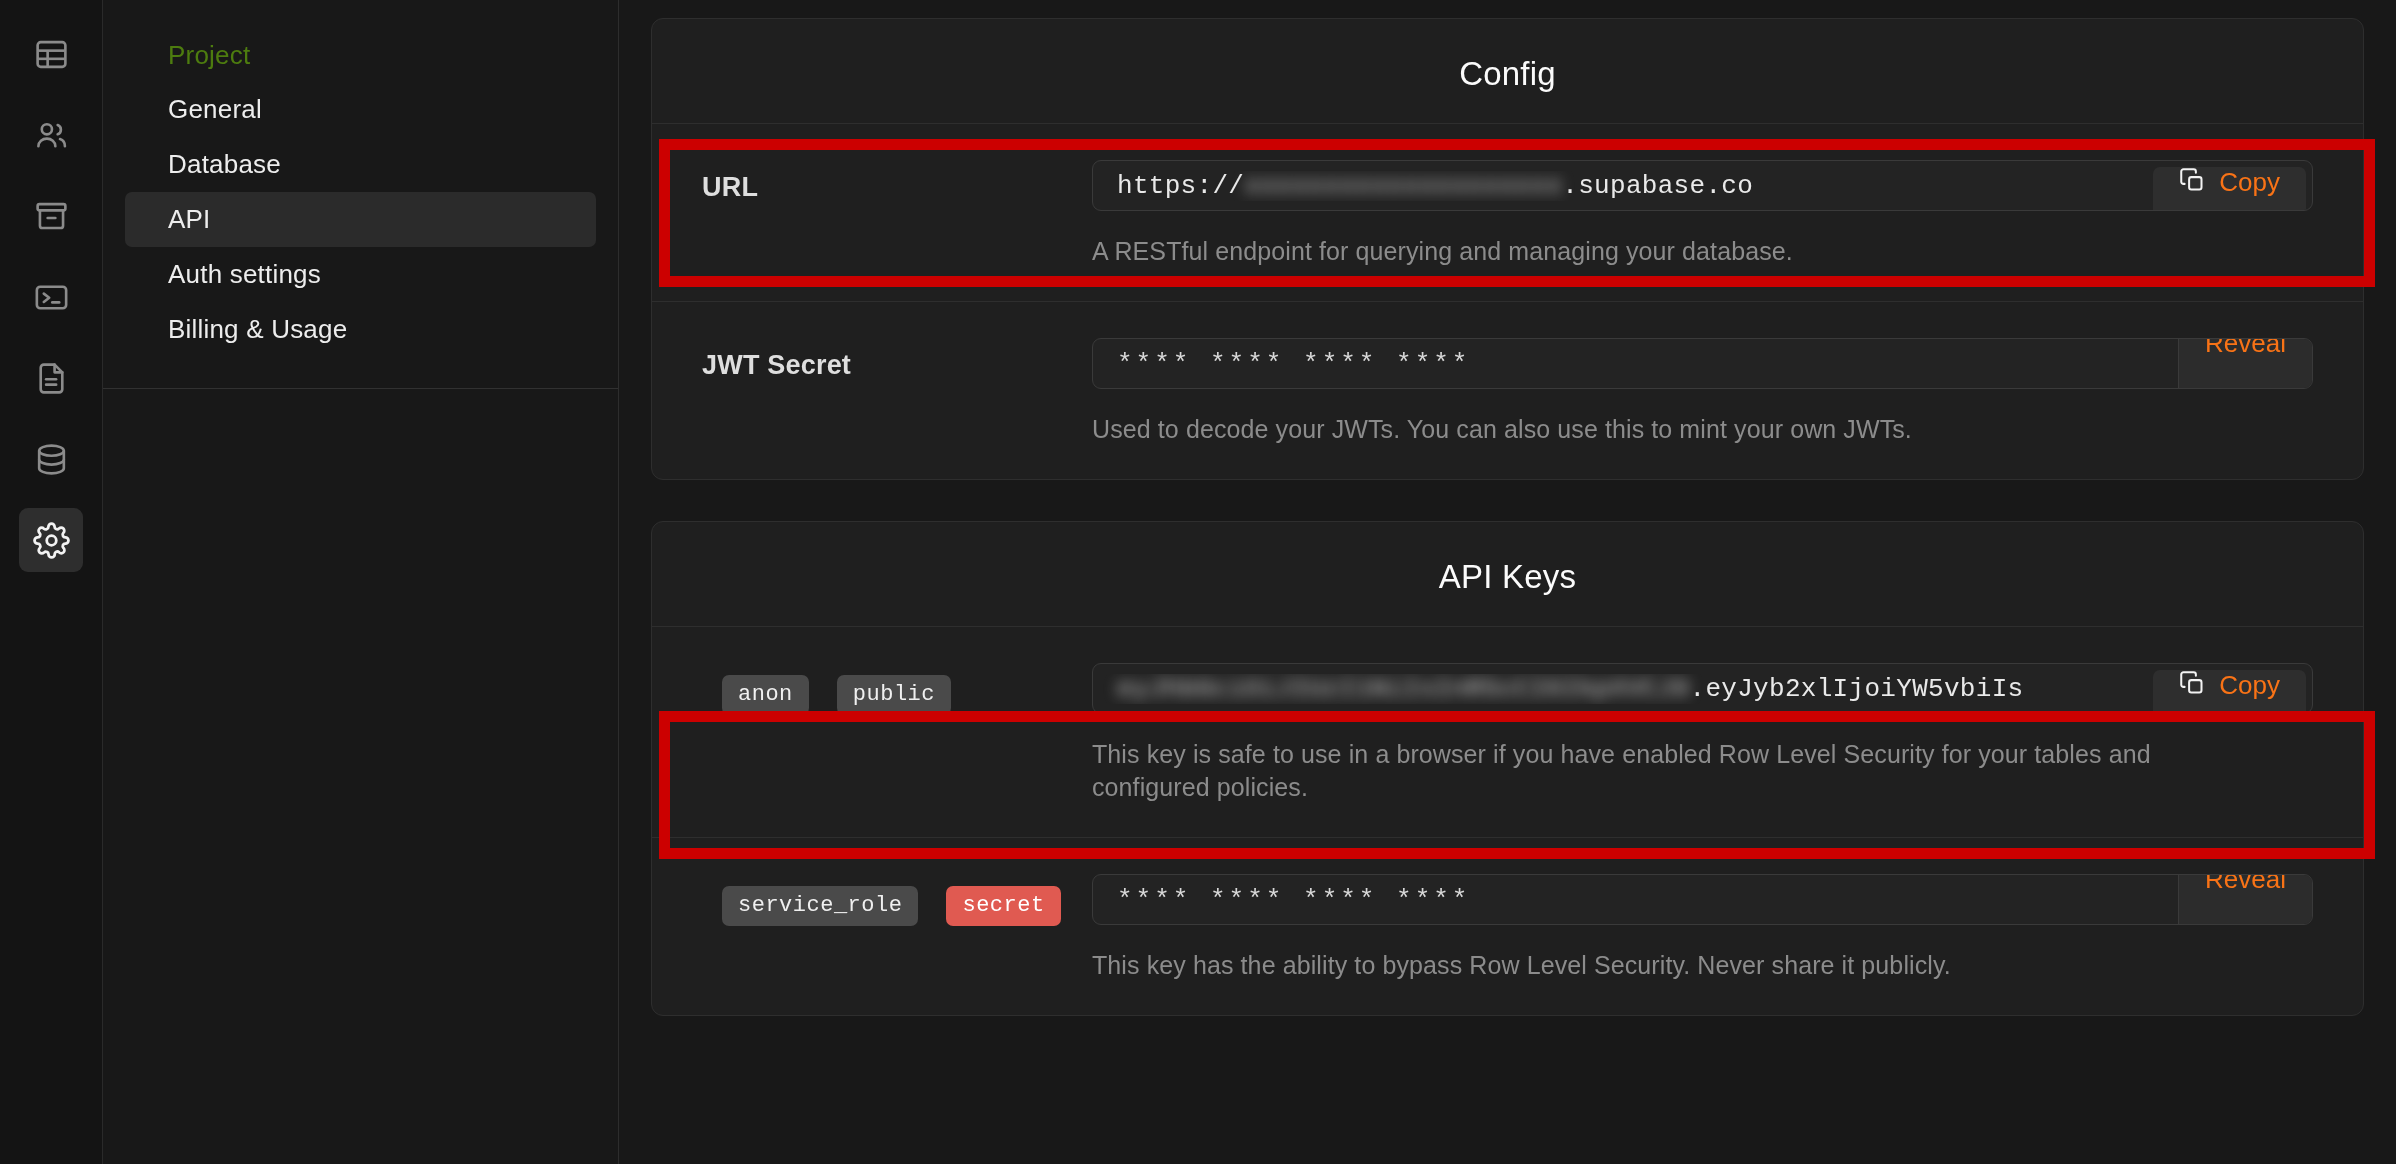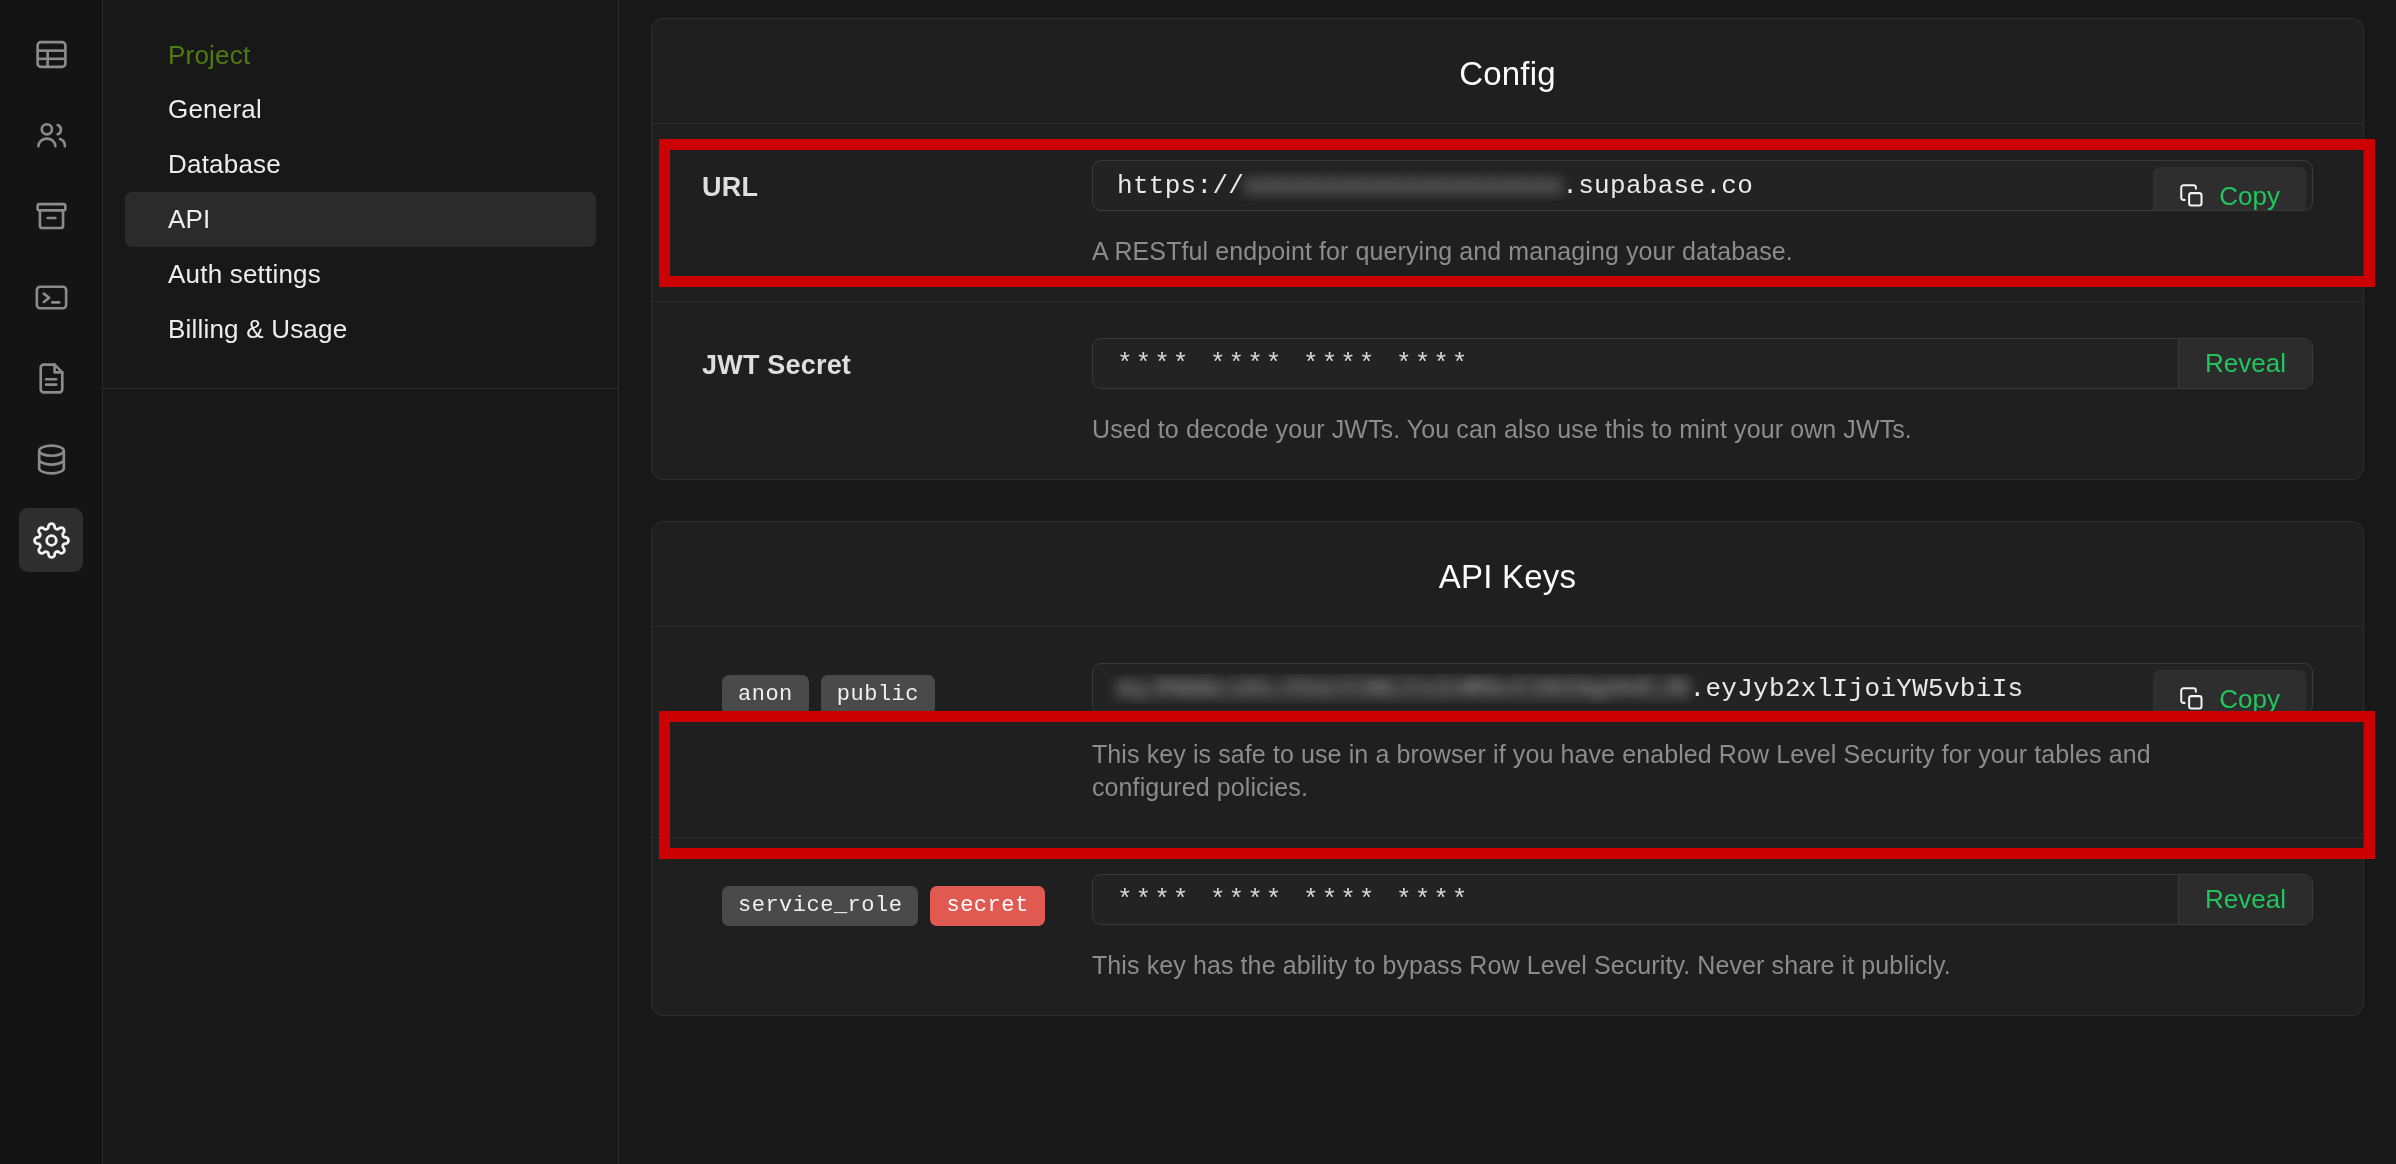--- a/index.html
+++ b/index.html
@@ -111,21 +111,21 @@
     width: 390px;
     min-width: 390px;
     padding-top: 12px;
   }
   .row-label {
     font-size: 27px;
     color: #dedede;
     letter-spacing: .2px;
     font-weight: bold;
   }
-  .badge-wrap { display: flex; gap: 12px; padding-left: 20px; }
+  .badge-wrap { display: flex; gap: 28px; padding-left: 20px; }
   .badge {
     font-family: "Liberation Mono", monospace;
     font-size: 22px;
     padding: 9px 16px;
     border-radius: 7px;
     background: #4a4a4a;
     color: #f0f0f0;
     letter-spacing: .5px;
     line-height: 1;
   }
@@ -155,25 +155,24 @@
   }
   .input-text.masked { letter-spacing: 3px; font-size: 26px; color: #d8d8d8; }
   .blur-seg {
     filter: blur(7px);
     color: #cfcfcf;
     user-select: none;
   }
   .field-btn {
     height: 71px;
     display: flex;
-    align-items: center;
     gap: 13px;
     padding: 0 26px;
     background: #2c2c2c;
-    color: #22c55e;
+    color: #f97316;
     font-size: 26px;
     border: none;
     border-left: 1px solid #3a3a3a;
     cursor: pointer;
     font-family: "Liberation Sans", sans-serif;
     white-space: nowrap;
   }
   .field-btn.floating {
     position: absolute;
     right: 6px;

